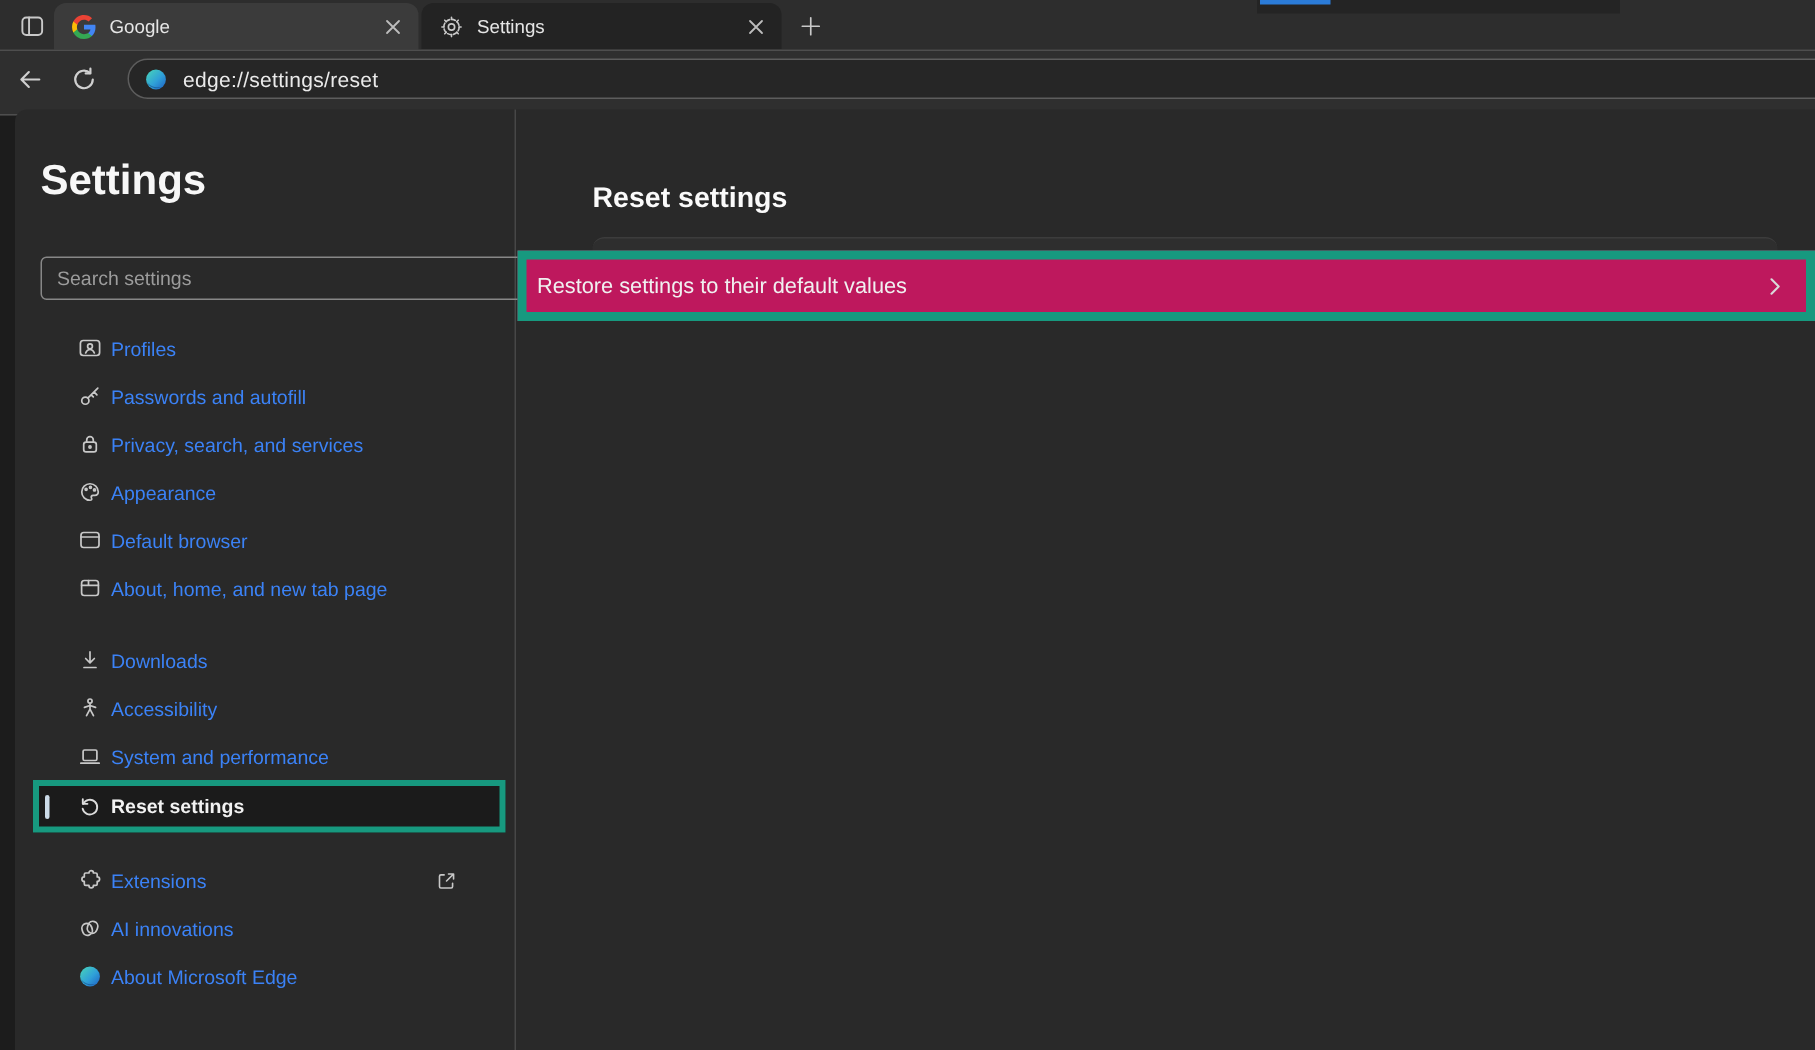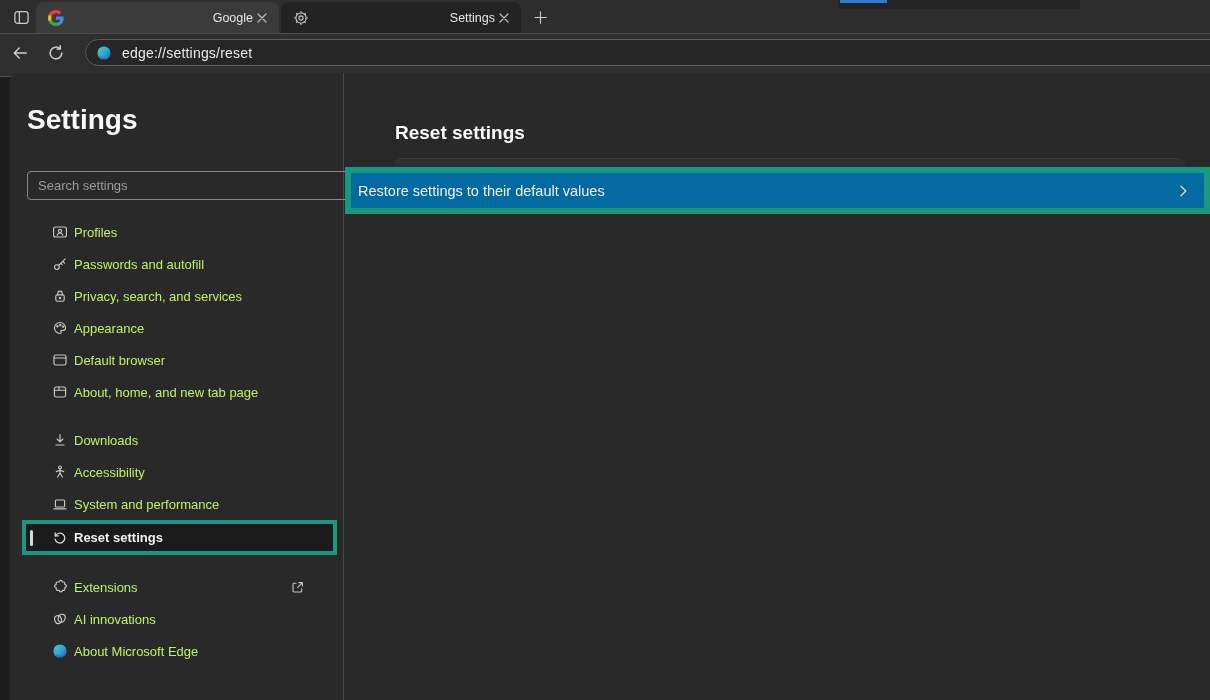--- a/index.html
+++ b/index.html
@@ -8,21 +8,21 @@
     position:relative; width:1210px; height:700px; overflow:hidden;
     background:#1c1c1c;
     font-family:"Liberation Sans","DejaVu Sans",sans-serif;
     color:#e4e4e4;
   }
   svg { display:block; }
 
   
   .tabstrip { position:absolute; left:0; top:0; width:1210px; height:33px; background:#2d2d2d; }
   .ws-btn { position:absolute; left:10px; top:7px; width:22px; height:20px; display:flex; align-items:center; justify-content:center; border-radius:4px; cursor:pointer; }
-  .tab { position:absolute; top:2px; height:31px; border-radius:8px 8px 0 0; display:flex; align-items:center; padding:0 8px 0 12px; cursor:pointer;text-align:right; }
+  .tab { position:absolute; top:2px; height:31px; border-radius:8px 8px 0 0; display:flex; align-items:center; padding:0 8px 0 12px; cursor:pointer; }
   .tab-google { left:36px; width:243px; background:#3b3b3b; }
   .tab-settings { left:281px; width:240px; background:#232323; }
   .tab-title { flex:1; margin-left:9px; font-size:12.5px; color:#e6e6e6; white-space:nowrap; overflow:hidden; }
   .tab-close { width:18px; height:18px; border-radius:4px; display:flex; align-items:center; justify-content:center; cursor:pointer; }
   .newtab-btn { position:absolute; left:530px; top:7px; width:21px; height:20px; display:flex; align-items:center; justify-content:center; border-radius:4px; cursor:pointer; }
   .top-artifact { position:absolute; left:838px; top:0; width:242px; height:9px; background:#242424; }
   .top-artifact-accent { position:absolute; left:840px; top:0; width:47px; height:3px; background:#2b7cd9; }
 
   
   .toolbar { position:absolute; left:0; top:33px; width:1210px; height:44px; background:#2f2f2f; border-top:1px solid #4e4e4e; border-bottom:1px solid #4e4e4e; }
@@ -37,33 +37,33 @@
   .divider { position:absolute; left:333px; top:0; width:1px; height:627px; background:#474747; }
 
   
   .sidebar { position:absolute; left:0; top:0; width:333px; height:627px; }
   .side-title { position:absolute; left:17px; top:31px; font-size:28px; font-weight:bold; color:#f7f7f7; }
   .search-box { position:absolute; left:17px; top:98px; width:331px; height:29px; background:transparent; border:1px solid #878787; border-radius:4px; color:#dddddd; font-size:13px; padding:0 10px; font-family:inherit; outline:none; }
   .search-box::placeholder { color:#9c9c9c; }
   .nav { position:absolute; left:0; top:143px; width:333px; }
   .nav-item { position:relative; height:32px; display:flex; align-items:center; padding-left:42px; cursor:pointer; }
   .nav-icon { width:16px; height:16px; flex:0 0 16px; }
-  .nav-label { margin-left:6px; font-size:13px; color:#bef264; white-space:nowrap; }
+  .nav-label { margin-left:6px; font-size:13px; color:#3b82f6; white-space:nowrap; }
   .nav-spacer { height:16px; }
   .ext-link { position:absolute; left:280px; top:9px; width:15px; height:15px; }
   
   .side-annotation { position:relative; margin:0; width:315px; margin-left:12px; height:35px; border:4px solid var(--hl); background:#1b1b1b; display:flex; align-items:center; cursor:pointer; }
   .sel-indicator { width:3px; height:16px; margin-left:4px; border-radius:2px; background:#ccdbe8; }
   .side-annotation .nav-icon { margin-left:19px; }
   .side-annotation .nav-label { font-weight:bold; color:#f2f2f2; }
 
   
   .main-heading { position:absolute; left:395px; top:122px; font-size:19px; font-weight:bold; color:#fafafa; }
   .settings-card { position:absolute; left:395px; top:158px; width:790px; height:56px; background:#2e2e2e; border-radius:8px; border-top:1px solid #3c3c3c; }
-  .main-annotation { position:absolute; left:345px; top:167px; width:865px; height:47px; border:6px solid var(--hl); background:#0369a1; display:flex; align-items:center; padding:0 13px 0 7px; cursor:pointer;text-align:center; }
+  .main-annotation { position:absolute; left:345px; top:167px; width:865px; height:47px; border:6px solid var(--hl); background:#be185d; display:flex; align-items:center; padding:0 13px 0 7px; cursor:pointer;text-align:center; }
   .row-label { font-size:14.5px; color:#f0f0f0; }
   .row-chevron { margin-left:auto; width:16px; height:16px; }
 
   :root { --hl:#17997f; }
 </style>
 </head>
 <body>
 
 <div id="page">
 

